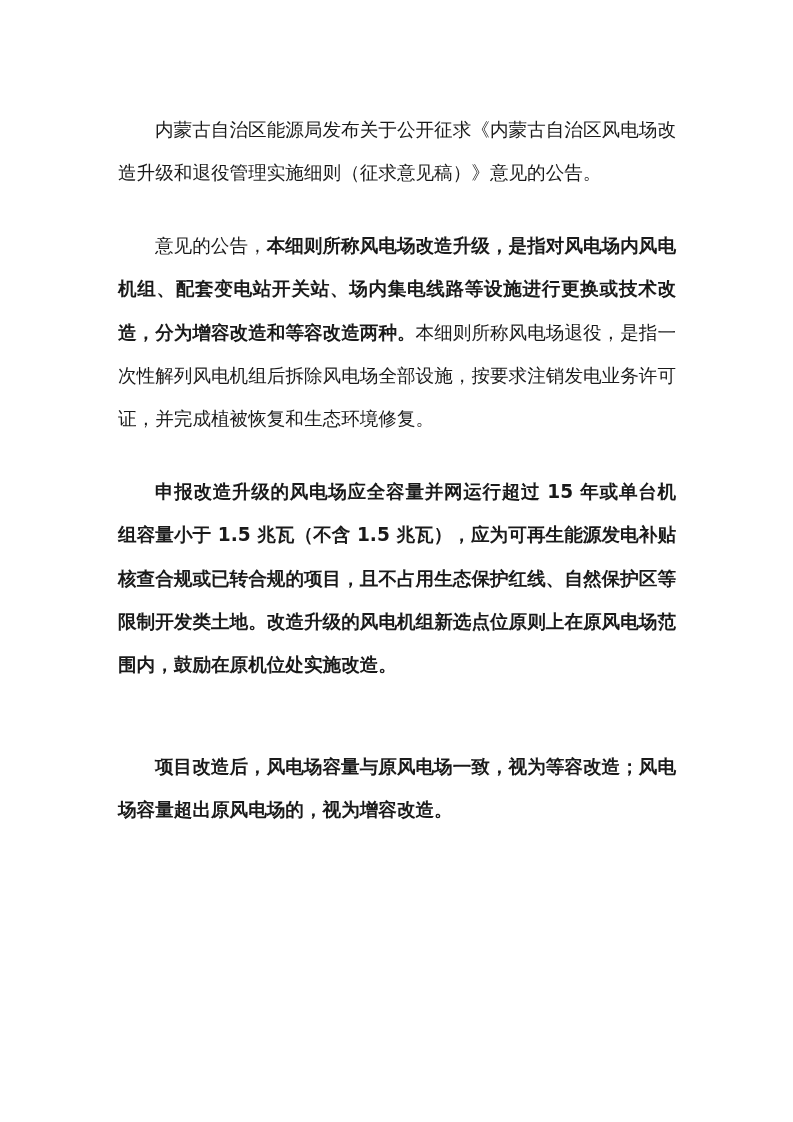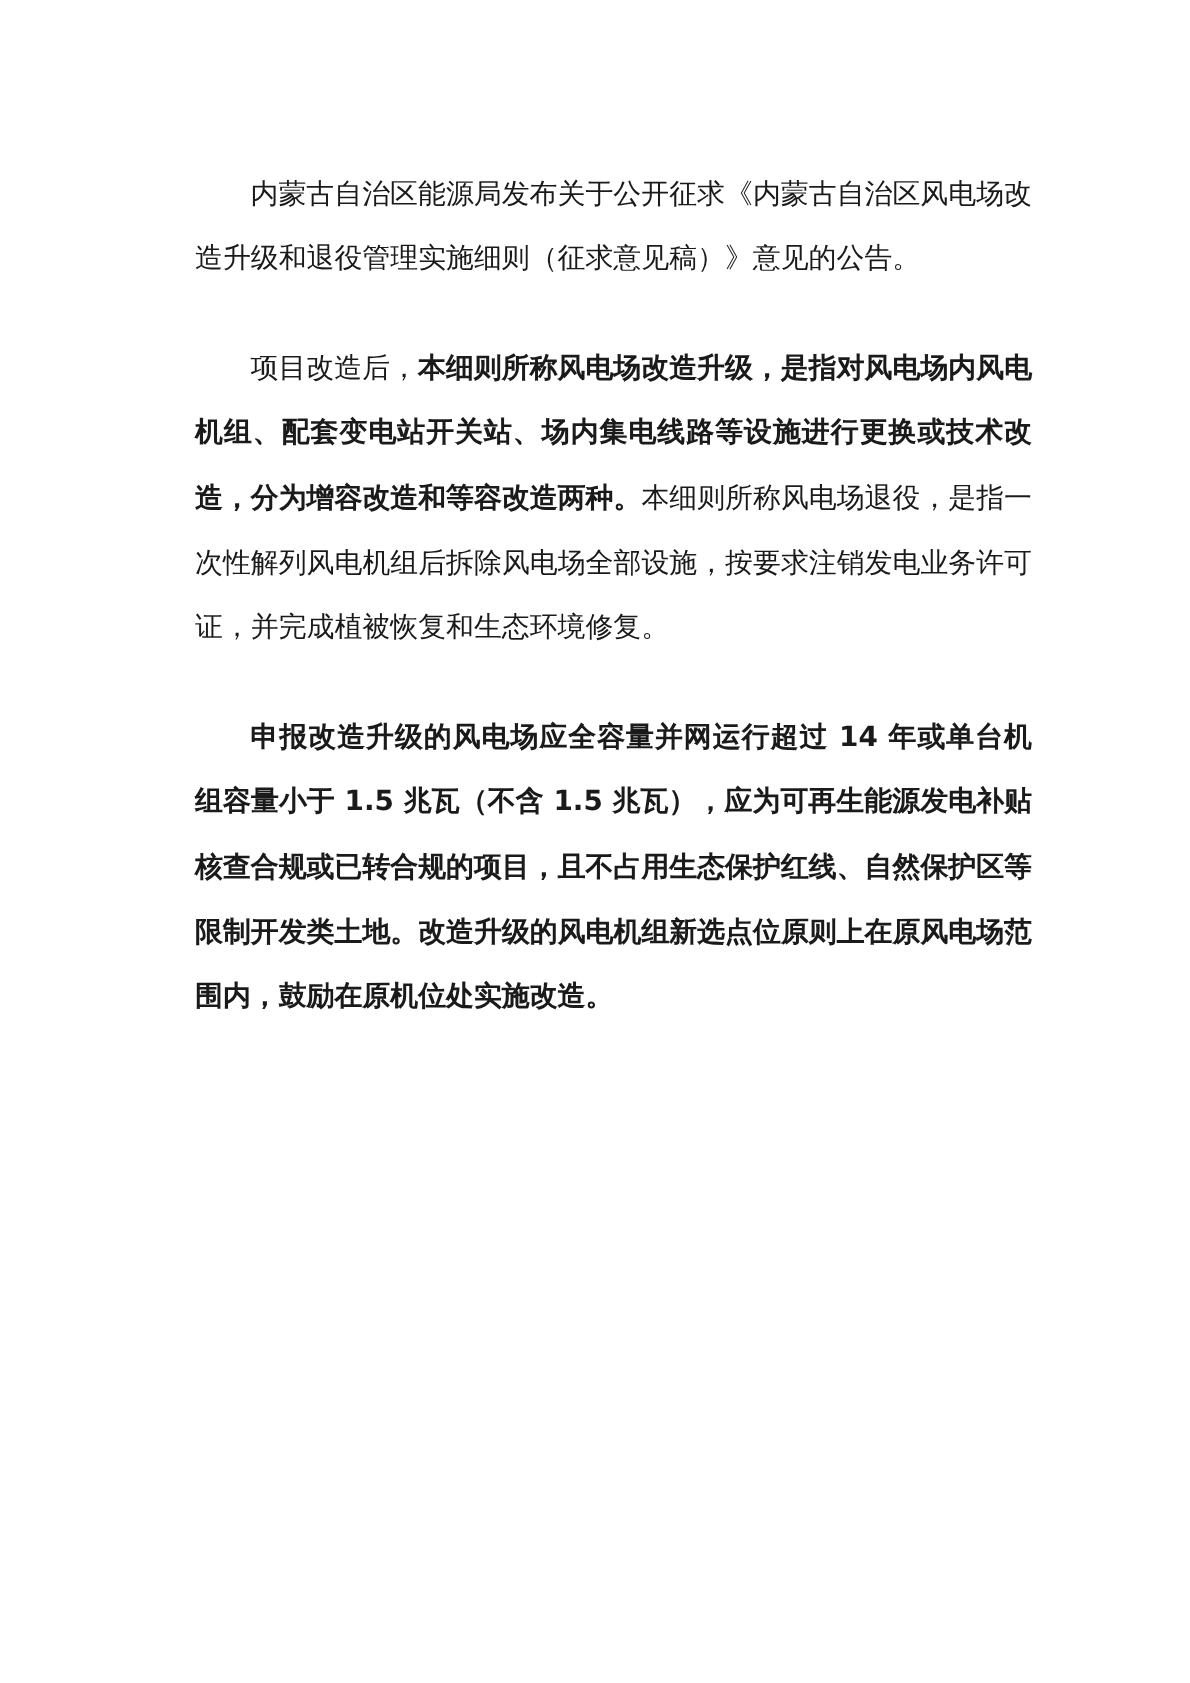--- a/index.html
+++ b/index.html
@@ -1,39 +1,42 @@
 <!DOCTYPE html>
 <html><head>
 <meta charset="utf-8">
 <style>
   html, body { margin:0; padding:0; background:#ffffff; }
   body { width:793px; height:1122px; position:relative; overflow:hidden;
          font-family:"DejaVu Sans","Liberation Sans",sans-serif; color:#1a1a1a; }
-  .page { position:absolute; left:130px; top:108px; width:558px; }
+  .page { position:absolute; left:118px; top:108px; width:558px; }
   .para { margin:0; font-size:18.6px; line-height:43.4px; text-align:justify;
           text-indent:37px; letter-spacing:0px; }
   .b { font-weight:bold; }
   .gap { height:29px; }
 </style>
 </head>
 <body>
 
 <div class="page">
 
   <p class="para">
     <span>内蒙古自治区能源局发布关于公开征求《内蒙古自治区风电场改造升级和退役管理实施细则（征求意见稿）》意见的公告。</span>
   </p>
   <div class="gap"></div>
 
   <p class="para">
-    <span>项目改造后，</span><span class="b">本细则所称风电场改造升级，是指对风电场内风电机组、配套变电站开关站、场内集电线路等设施进行更换或技术改造，分为增容改造和等容改造两种。</span><span>本细则所称风电场退役，是指一次性解列风电机组后拆除风电场全部设施，按要求注销发电业务许可证，并完成植被恢复和生态环境修复。</span>
+    <span>意见的公告，</span><span class="b">本细则所称风电场改造升级，是指对风电场内风电机组、配套变电站开关站、场内集电线路等设施进行更换或技术改造，分为增容改造和等容改造两种。</span><span>本细则所称风电场退役，是指一次性解列风电机组后拆除风电场全部设施，按要求注销发电业务许可证，并完成植被恢复和生态环境修复。</span>
   </p>
   <div class="gap"></div>
 
   <p class="para b">
-    <span>申报改造升级的风电场应全容量并网运行超过 14 年或单台机组容量小于 1.5 兆瓦（不含 1.5 兆瓦），应为可再生能源发电补贴核查合规或已转合规的项目，且不占用生态保护红线、自然保护区等限制开发类土地。改造升级的风电机组新选点位原则上在原风电场范围内，鼓励在原机位处实施改造。</span>
+    <span>申报改造升级的风电场应全容量并网运行超过 15 年或单台机组容量小于 1.5 兆瓦（不含 1.5 兆瓦），应为可再生能源发电补贴核查合规或已转合规的项目，且不占用生态保护红线、自然保护区等限制开发类土地。改造升级的风电机组新选点位原则上在原风电场范围内，鼓励在原机位处实施改造。</span>
   </p>
   <div class="gap"></div>
 
   <div class="gap"></div>
 
+  <p class="para b">
+    <span>项目改造后，风电场容量与原风电场一致，视为等容改造；风电场容量超出原风电场的，视为增容改造。</span>
+  </p>
 
 </div>
 
 </body></html>

